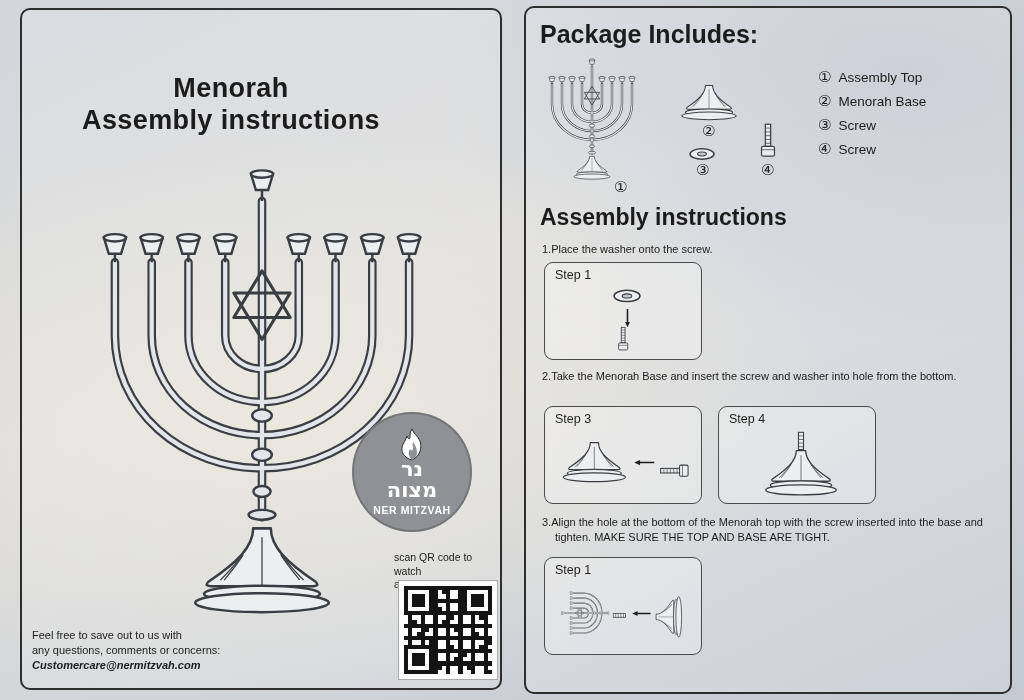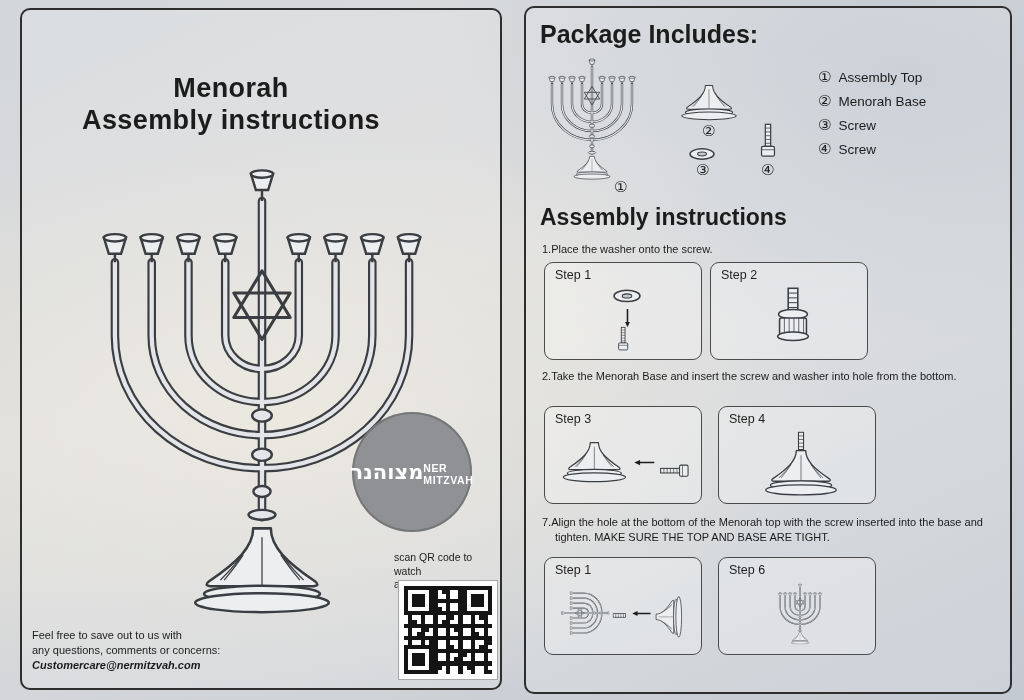--- a/index.html
+++ b/index.html
@@ -23,21 +23,21 @@
   .menorah-main { position:absolute; left:56px; top:142px; width:368px; height:478px; }
 
   .eco-box { position:absolute; left:10px; top:460px; width:224px; height:90px;
              border:2px solid #2e2e2e; border-radius:9px; padding:7px 7px;
              text-align:center; font-size:9px; line-height:1.3; }
   .eco-head { font-weight:bold; font-style:italic; font-size:9.5px; margin-bottom:2px; }
   .eco-foot { font-weight:bold; font-size:9.5px; margin-top:3px; }
 
   .logo { position:absolute; left:330px; top:402px; width:120px; height:120px; border-radius:50%;
           background:#8f9194; box-shadow: inset 0 0 0 2px rgba(70,70,70,.35);
-          display:flex; align-items:center; justify-content:center; color:#fff; }
+          display:flex; flex-direction:column; align-items:center; justify-content:center; color:#fff; }
   .logo .flame { width:30px; height:32px; margin-bottom:-2px; }
   .logo .heb { font-family:"DejaVu Sans", sans-serif; font-weight:bold; font-size:21px; line-height:1.0; direction:rtl; }
   .logo .brand { font-size:10.5px; font-weight:bold; letter-spacing:.6px; margin-top:3px; }
 
   .qr-label { position:absolute; left:372px; top:541px; font-size:10.5px; line-height:1.3; }
   .qr { position:absolute; left:376px; top:570px; width:100px; height:100px; background:#fdfdfd;
         border:1px solid #a8a8a8; padding:5px; display:grid;
         grid-template-columns:repeat(21,1fr); grid-template-rows:repeat(21,1fr); }
   .qr i { background:#141414; display:block; }
 
@@ -541,33 +541,20 @@
       <div class="stepbox">
         <div class="lbl">Step 1</div>
         <svg viewBox="0 0 150 70">
           <use href="#washer-art" x="57" y="2" width="36" height="18"></use>
           <g transform="translate(79,24) rotate(90)">
               <use href="#arrow-art" width="20" height="7"></use>
             </g>
           <use href="#screw-art" x="63" y="42" width="16" height="28"></use>
         </svg>
       </div>
-      <div class="stepbox">
-        <div class="lbl">Step 2</div>
-        <svg viewBox="0 0 150 70">
-          <g fill="#eceef0" stroke="#3a3e42" stroke-width="1.6">
-            <rect x="70" y="3" width="10" height="25"></rect>
-            <path d="M70 8 h10 M70 13 h10 M70 18 h10 M70 23 h10" stroke-width="1" fill="none"></path>
-            <ellipse cx="75" cy="30" rx="15" ry="5"></ellipse>
-            <rect x="61" y="34" width="28" height="17" rx="2"></rect>
-            <path d="M66 34 v17 M71 34 v17 M76 34 v17 M81 34 v17 M86 34 v17" stroke-width="0.8" fill="none"></path>
-            <ellipse cx="75" cy="53" rx="16" ry="4.5"></ellipse>
-          </g>
-        </svg>
-      </div>
     </div>
 
     <p class="instr i2">2.Take the Menorah Base and insert the screw and washer into hole from the bottom.</p>
 
     <div class="steprow r2">
       <div class="stepbox">
         <div class="lbl">Step 3</div>
         <svg viewBox="0 0 150 70">
           <use href="#base-art" x="4" y="12" width="74" height="44"></use>
           <g transform="translate(104,38) rotate(180)">
@@ -580,41 +567,35 @@
       </div>
       <div class="stepbox">
         <div class="lbl">Step 4</div>
         <svg viewBox="0 0 150 70">
           <use href="#screwshaft-art" x="70.5" y="2" width="9" height="20"></use>
           <use href="#base-art" x="33" y="20" width="84" height="50"></use>
         </svg>
       </div>
     </div>
 
-    <p class="instr i3">7.Align the hole at the bottom of the Menorah top with the screw inserted into the base and tighten. MAKE SURE THE TOP AND BASE ARE TIGHT.</p>
+    <p class="instr i3">3.Align the hole at the bottom of the Menorah top with the screw inserted into the base and tighten. MAKE SURE THE TOP AND BASE ARE TIGHT.</p>
 
     <div class="steprow r3">
       <div class="stepbox">
         <div class="lbl">Step 1</div>
         <svg viewBox="0 0 150 70">
           <g transform="translate(4,60) rotate(-90)">
               <use href="#menorah-top-art" width="52" height="54"></use>
             </g>
           <g transform="translate(60,40) rotate(-90)">
               <use href="#screwshaft-art" width="7" height="14"></use>
             </g>
           <g transform="translate(100,38) rotate(180)">
               <use href="#arrow-art" width="20" height="7"></use>
             </g>
           <g transform="translate(104,62) rotate(-90)">
               <use href="#base-art" width="48" height="29"></use>
             </g>
         </svg>
       </div>
-      <div class="stepbox">
-        <div class="lbl">Step 6</div>
-        <svg viewBox="0 0 150 70">
-          <use href="#menorah-art" x="48" y="1" width="52" height="68"></use>
-        </svg>
-      </div>
     </div>
   </div>
 </div>
 
 </body></html>

